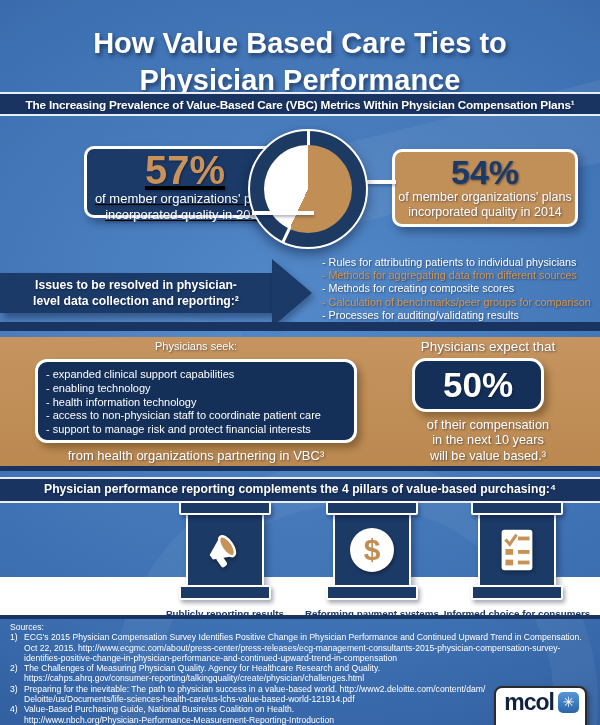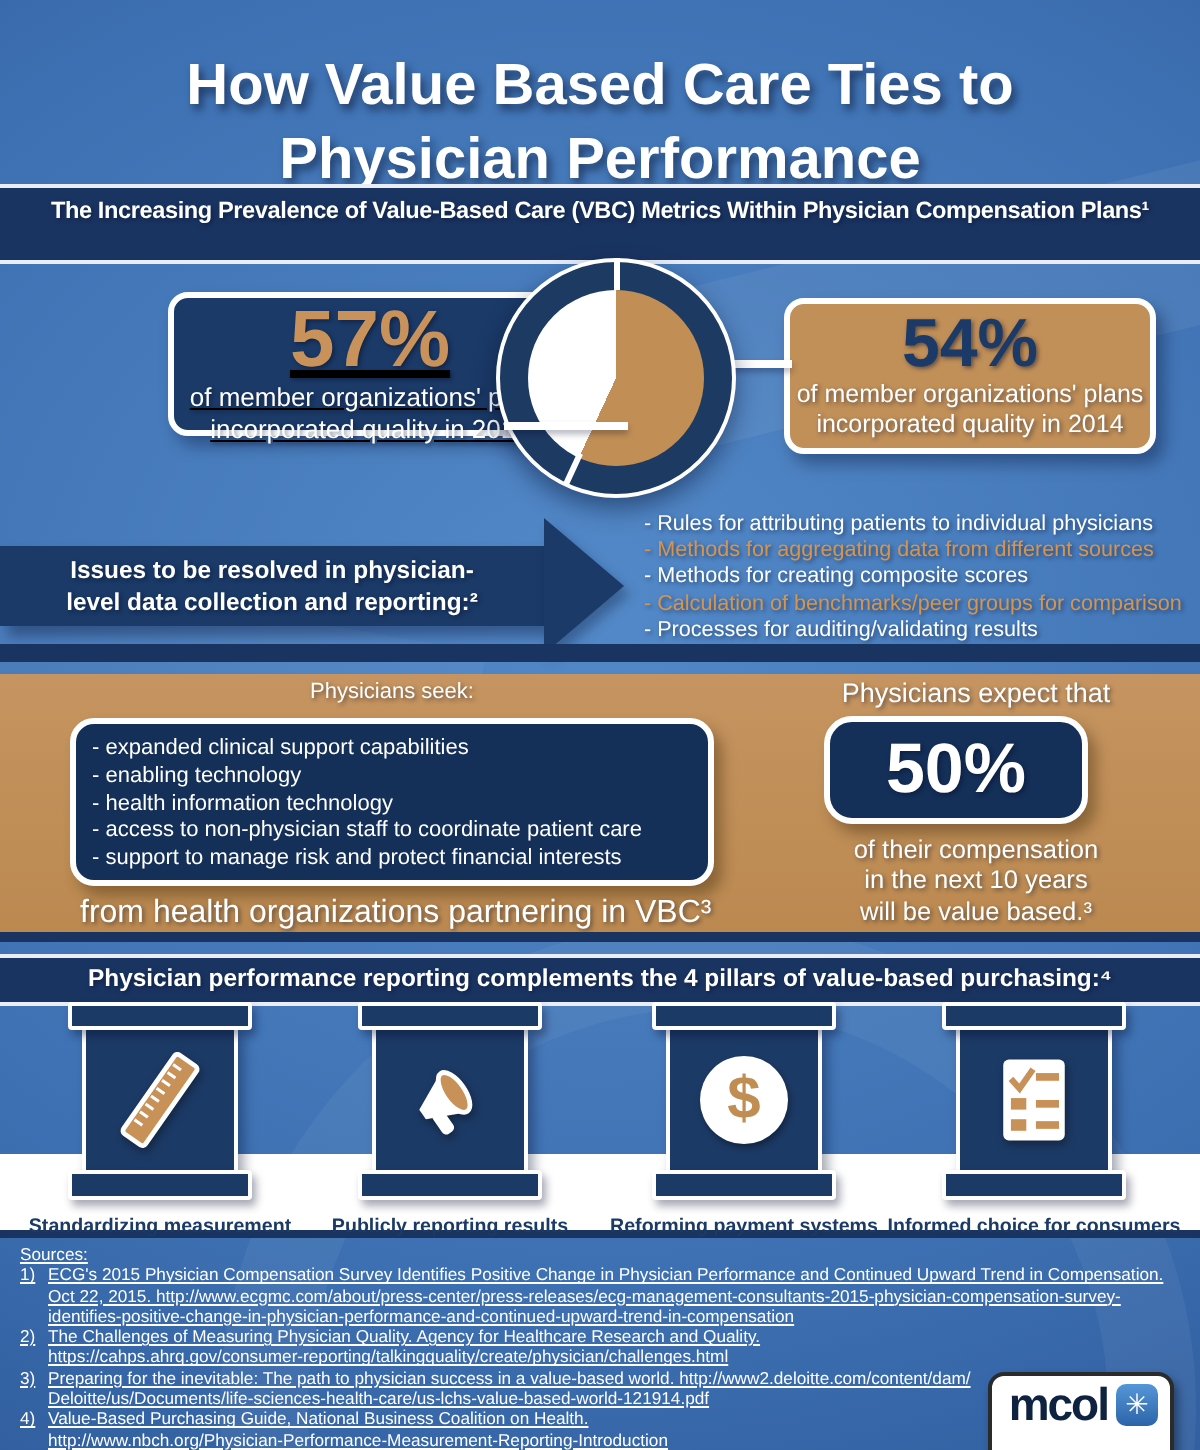--- a/index.html
+++ b/index.html
@@ -18,21 +18,21 @@
   .deco-streak1{left:340px;top:110px;width:290px;height:80px;background:rgba(255,255,255,.06);
     transform:rotate(-14deg);}
   .deco-streak2{left:-60px;top:300px;width:300px;height:60px;background:rgba(255,255,255,.04);
     transform:rotate(10deg);}
   
   .title{top:25px;left:0;width:600px;text-align:center;color:#fff;font-weight:bold;
     font-size:29px;line-height:37px;}
   .navy-bar{left:0;width:600px;background:#1a3462;box-sizing:border-box;
     border-top:2px solid #e9eef6;border-bottom:2px solid #e9eef6;
     color:#fff;font-weight:bold;text-align:center;}
-  .subtitle{top:92px;height:40px;font-size:11.8px;line-height:22px;letter-spacing:-0.2px;}
+  .subtitle{top:92px;height:24px;font-size:11.8px;line-height:22px;letter-spacing:-0.2px;}
   
   .stat-box{box-sizing:border-box;border:3px solid #fff;border-radius:10px;text-align:center;
     box-shadow:4px 5px 8px rgba(0,10,40,.35);}
   .box-2015{left:84px;top:146px;width:202px;height:72px;background:#1b3a68;text-decoration:underline;}
   .box-2015 .val{font-size:40px;line-height:42px;font-weight:bold;color:#c9925a;}
   .box-2015 .desc{font-size:13px;line-height:15.5px;color:#fff;}
   .box-2014{left:392px;top:149px;width:186px;height:78px;background:#c18f58;}
   .box-2014 .val{font-size:34px;line-height:36px;margin-top:2px;font-weight:bold;color:#1b3a68;}
   .box-2014 .desc{font-size:12.5px;line-height:15px;color:#fff;}
   
@@ -61,21 +61,21 @@
   .sep{left:0;width:600px;background:#1a3462;}
   
   .tan-section{left:0;top:337px;width:600px;height:129px;
     background:linear-gradient(#c59460,#bb8950);}
   .seek-heading{left:35px;top:340px;width:322px;text-align:center;color:#fff;font-size:11px;}
   .seek-box{left:35px;top:359px;width:322px;height:84px;box-sizing:border-box;background:#142f58;
     border:3px solid #fff;border-radius:12px;box-shadow:4px 5px 7px rgba(60,40,10,.4);}
   .seek-box ul{margin:6px 0 0 0;padding:0 8px;list-style:none;color:#fff;
     font-size:11px;line-height:13.8px;}
   .seek-box li::before{content:"-  ";}
-  .seek-footer{left:40px;top:448px;width:342px;color:#fff;font-size:16px;}
+  .seek-footer{left:25px;top:448px;width:342px;text-align:center;color:#fff;font-size:13px;}
   .expect-intro{left:398px;top:339px;width:180px;text-align:center;color:#fff;font-size:13.5px;}
   .expect-box{left:412px;top:358px;width:132px;height:54px;box-sizing:border-box;background:#142f58;
     border:3px solid #fff;border-radius:14px;box-shadow:4px 5px 7px rgba(60,40,10,.4);
     text-align:center;color:#fff;font-weight:bold;font-size:35px;line-height:47px;}
   .expect-desc{left:398px;top:417px;width:180px;text-align:center;color:#fff;
     font-size:12.8px;line-height:15.3px;}
   
   .pillars-bar{top:477px;height:26px;font-size:12.2px;line-height:21px;}
   .white-band{left:0;top:577px;width:600px;height:39px;background:#ffffff;z-index:1;}
   .pillar{top:501px;width:150px;z-index:2;}
@@ -84,21 +84,21 @@
   .pillar .cap.bottom{height:11px;margin-top:-3px;}
   .pillar .body{margin:-3px auto 0;width:74px;height:72px;background:#1c3a66;border:2px solid #fff;
     border-radius:2px;box-shadow:3px 4px 6px rgba(0,10,40,.35);position:relative;z-index:1;
     display:flex;align-items:center;justify-content:center;}
   .pillar .label{margin-top:8px;text-align:center;color:#1b3a66;font-weight:bold;font-size:9.8px;}
   .dollar-circle{width:44px;height:44px;border-radius:50%;background:#fff;text-align:center;
     box-shadow:1px 2px 3px rgba(0,0,0,.35);}
   .dollar-circle span{color:#c08d52;font-size:30px;font-weight:bold;line-height:44px;}
   .picon{filter:drop-shadow(1px 2px 2px rgba(0,0,0,.35));}
   
-  .sources{left:10px;top:622px;width:584px;color:#fff;font-size:8.6px;line-height:10.3px;text-decoration:underline;}
+  .sources{left:10px;top:622px;width:584px;color:#fff;font-size:8.6px;line-height:10.3px;}
   .sources .src-item{display:flex;}
   .sources .num{width:14px;flex:none;}
   .sources .txt{flex:1;}
   
   .logo{right:13px;top:686px;background:#fff;border:2px solid #2b2b2b;border-radius:8px;
     padding:1px 6px 20px 8px;display:flex;align-items:center;gap:4px;
     box-shadow:2px 3px 5px rgba(0,0,0,.4);z-index:3;}
   .logo .word{font-size:23px;font-weight:bold;color:#0f2340;letter-spacing:-1px;line-height:26px;}
   .logo .ast{width:21px;height:21px;border-radius:5px;background:linear-gradient(#5596d8,#2c64a8);
     color:#fff;font-size:14px;line-height:21px;text-align:center;}
@@ -170,42 +170,20 @@
 will be value based.³</div>
 
   <div class="abs sep" style="top:466px;height:5px;"></div>
 
   <div class="abs navy-bar pillars-bar sh">
     <span>Physician performance reporting complements the 4 pillars of value-based purchasing:⁴</span>
   </div>
   <div class="abs white-band"></div>
   <div class="abs sep" style="top:615px;height:4px;z-index:1;"></div>
 
-  <div class="abs pillar" style="left:5px;">
-    <div class="cap"></div>
-    <div class="body">
-      <svg class="picon" width="50" height="50" viewBox="0 0 52 52">
-        <g transform="rotate(35 26 26)">
-          <rect x="19" y="1" width="14" height="50" rx="2" fill="#c89157" stroke="#ffffff" stroke-width="2.5"></rect>
-          <g stroke="#ffffff" stroke-width="1.6">
-            <line x1="21" y1="7" x2="26" y2="7"></line>
-              <line x1="21" y1="12" x2="26" y2="12"></line>
-            <line x1="21" y1="17" x2="26" y2="17"></line>
-              <line x1="21" y1="22" x2="26" y2="22"></line>
-            <line x1="21" y1="27" x2="26" y2="27"></line>
-              <line x1="21" y1="32" x2="26" y2="32"></line>
-            <line x1="21" y1="37" x2="26" y2="37"></line>
-              <line x1="21" y1="42" x2="26" y2="42"></line>
-          </g>
-        </g>
-      </svg>
-    </div>
-    <div class="cap bottom"></div>
-    <div class="label">Standardizing measurement</div>
-  </div>
 
   <div class="abs pillar" style="left:150px;">
     <div class="cap"></div>
     <div class="body">
       <svg class="picon" width="50" height="50" viewBox="0 0 52 52">
         <g transform="rotate(-35 26 26)">
           <polygon points="10,21 29,12 29,36 10,27" fill="#ffffff"></polygon>
           <ellipse cx="30" cy="24" rx="5.5" ry="12" fill="#c89157" stroke="#ffffff" stroke-width="2.5"></ellipse>
           <rect x="13" y="27" width="7" height="13" rx="2.5" fill="#ffffff"></rect>
         </g>

